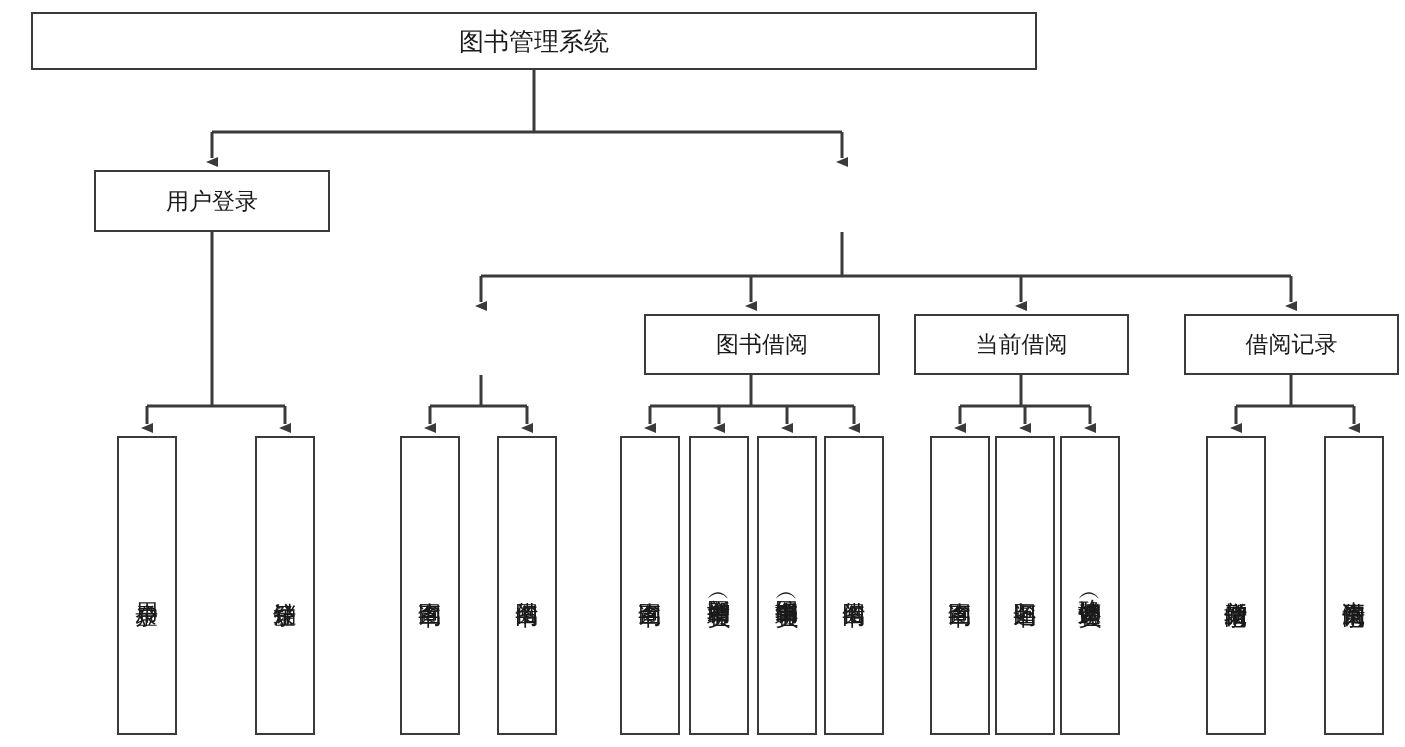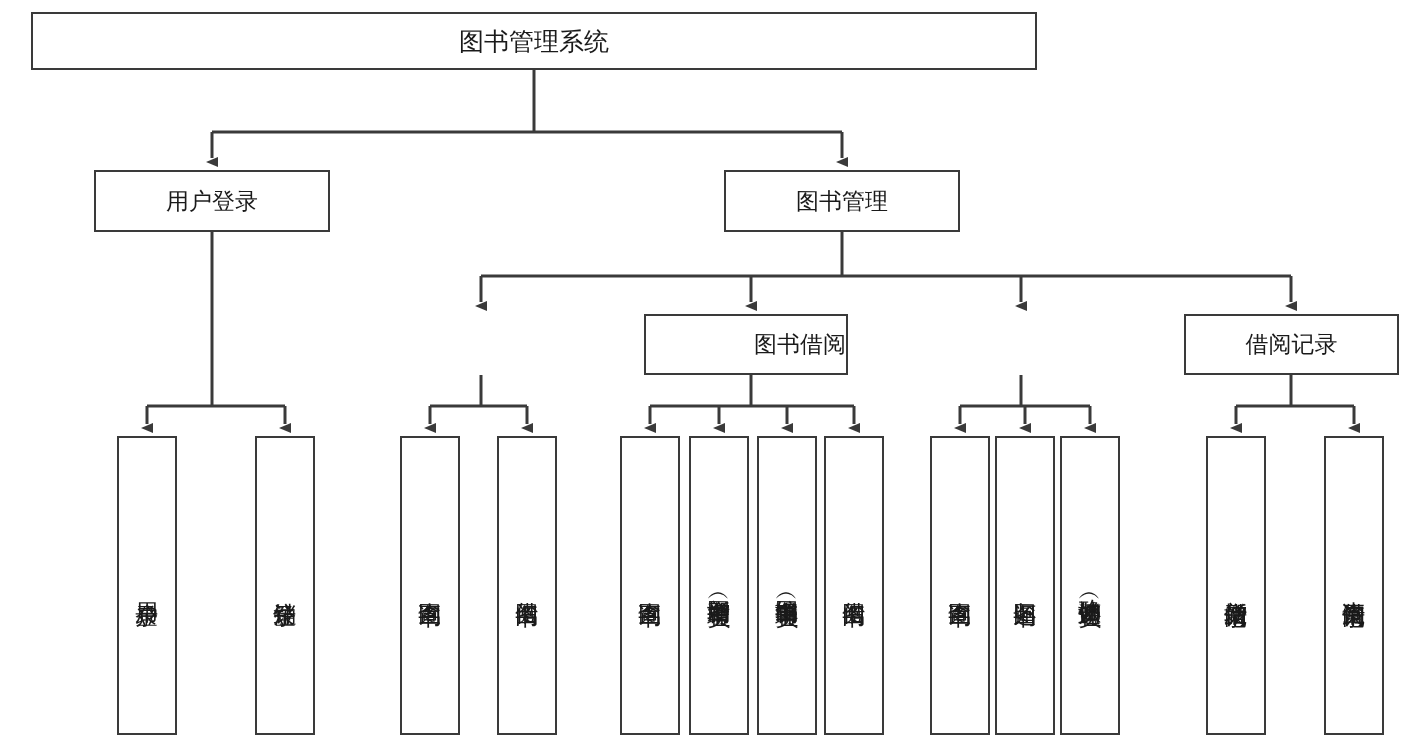--- a/index.html
+++ b/index.html
@@ -76,26 +76,26 @@
     </g>
   </svg>
 
   <div class="node lvl0" id="n-root" style="left: 19px; top: 12px; width: 1006px; height: 58px;">
     <span class="lbl">图书管理系统</span>
   </div>
 
   <div class="node lvl1" id="n-l1-0" style="left: 82px; top: 170px; width: 236px; height: 62px;">
     <span class="lbl">用户登录</span>
   </div>
-  <div class="node lvl1" id="n-l1-1" style="left: 712px; top: 170px; width: 236px; height: 62px;">
-    <span class="lbl">图书管理</span>
+
+  <div class="node lvl2" id="n-l2-1" style="left: 632px; top: 314px; width: 236px; height: 61px;">
+    <span class="lbl">图书借阅</span>
   </div>
-
-  <div class="node lvl2" id="n-l2-1" style="left: 632px; top: 314px; width: 204px; height: 61px; justify-content: flex-end;">
-    <span class="lbl">图书借阅</span>
+  <div class="node lvl2" id="n-l2-2" style="left: 902px; top: 314px; width: 215px; height: 61px;">
+    <span class="lbl">当前借阅</span>
   </div>
   <div class="node lvl2" id="n-l2-3" style="left: 1172px; top: 314px; width: 215px; height: 61px;">
     <span class="lbl">借阅记录</span>
   </div>
 
   <div class="node leaf" id="n-lf-0" style="left: 105px; top: 436px; width: 60px; height: 299px;">
     <span class="lbl">用户登录</span>
   </div>
   <div class="node leaf" id="n-lf-1" style="left: 243px; top: 436px; width: 60px; height: 299px;">
     <span class="lbl">注销登录</span>

